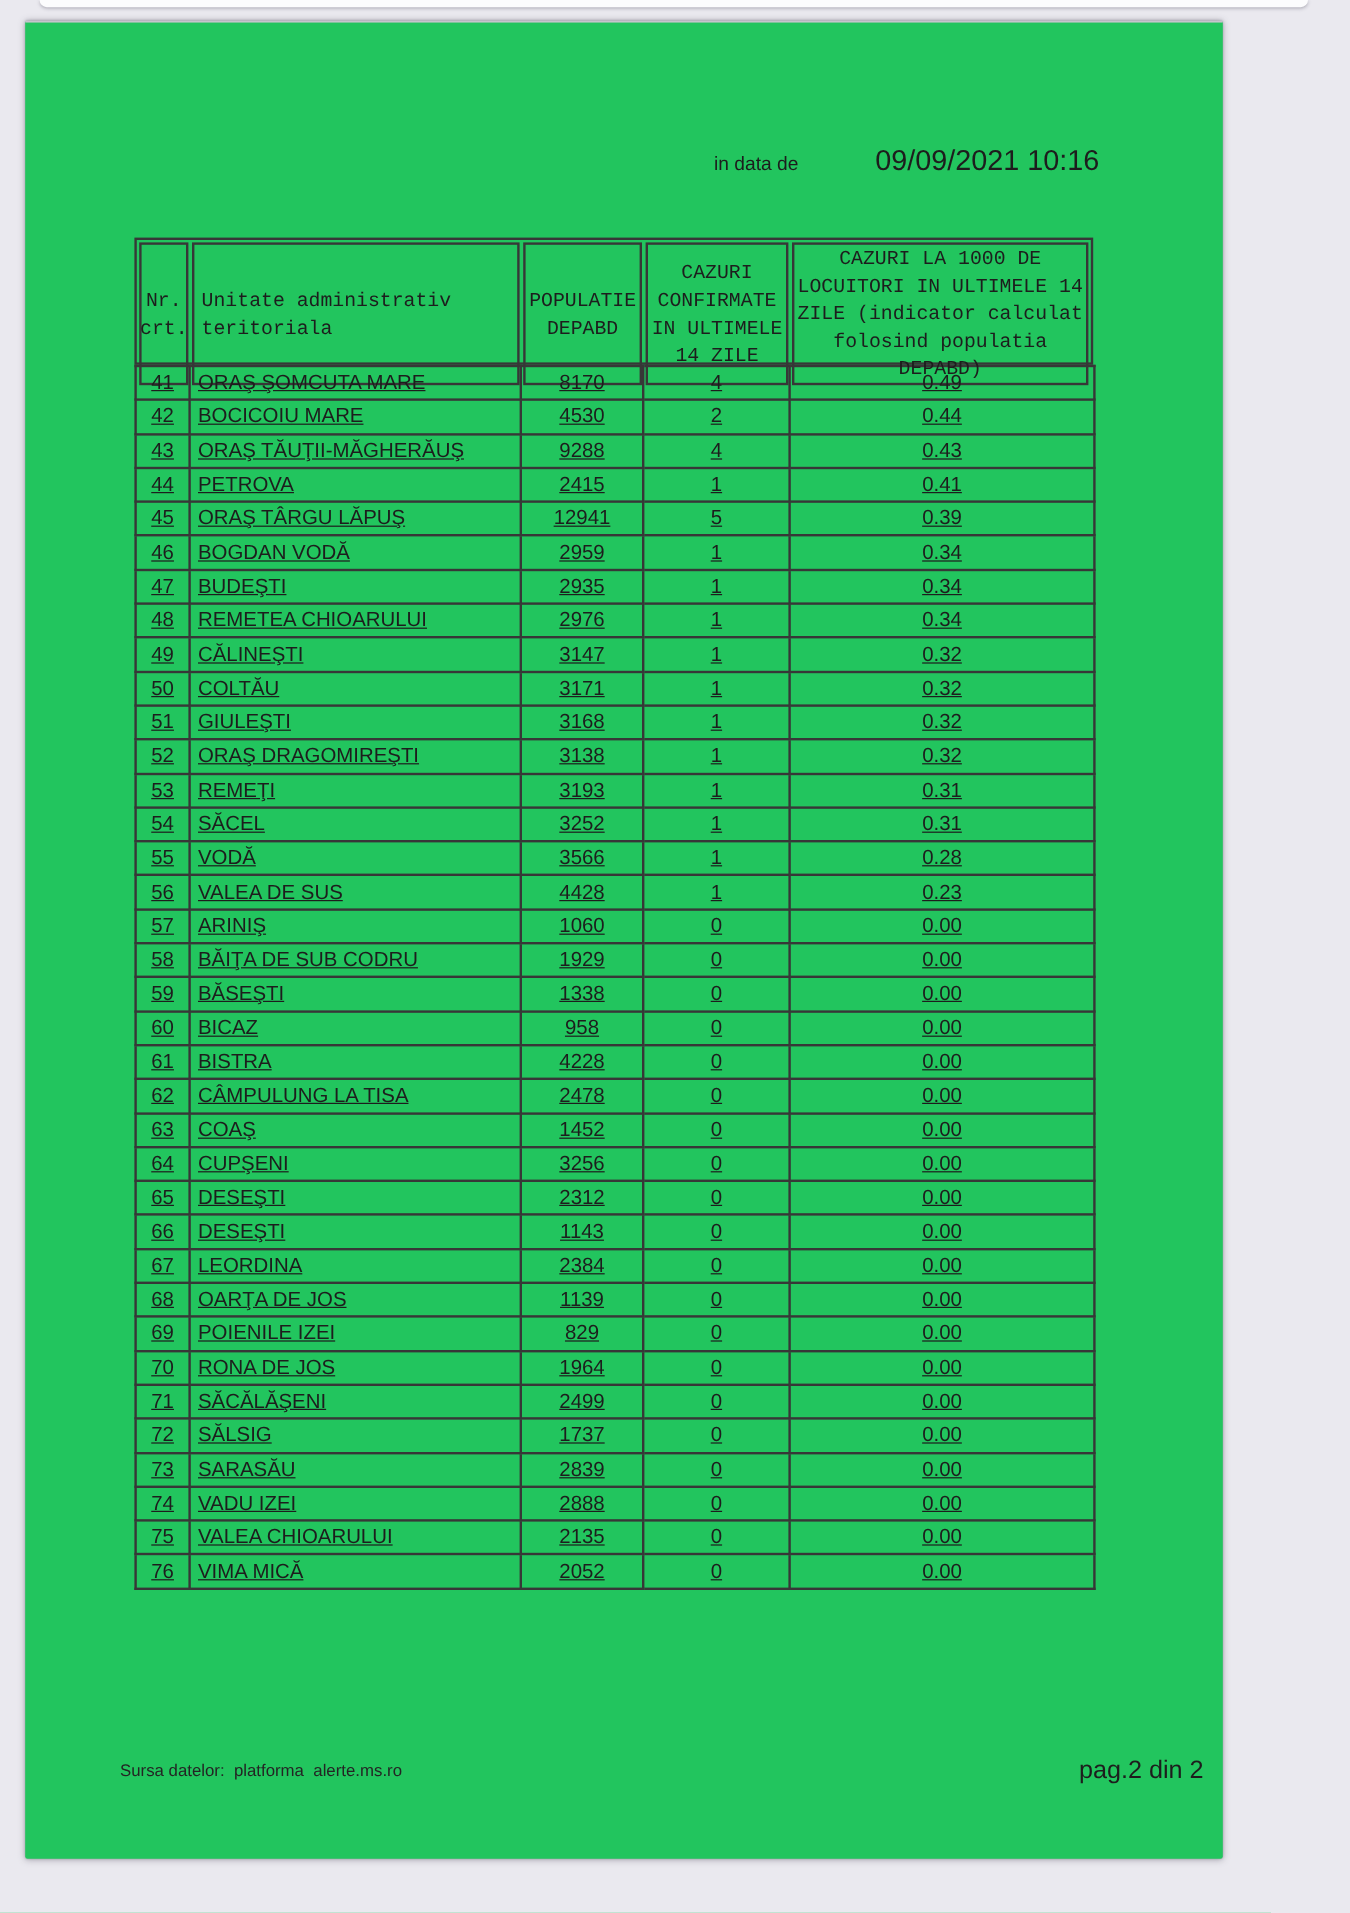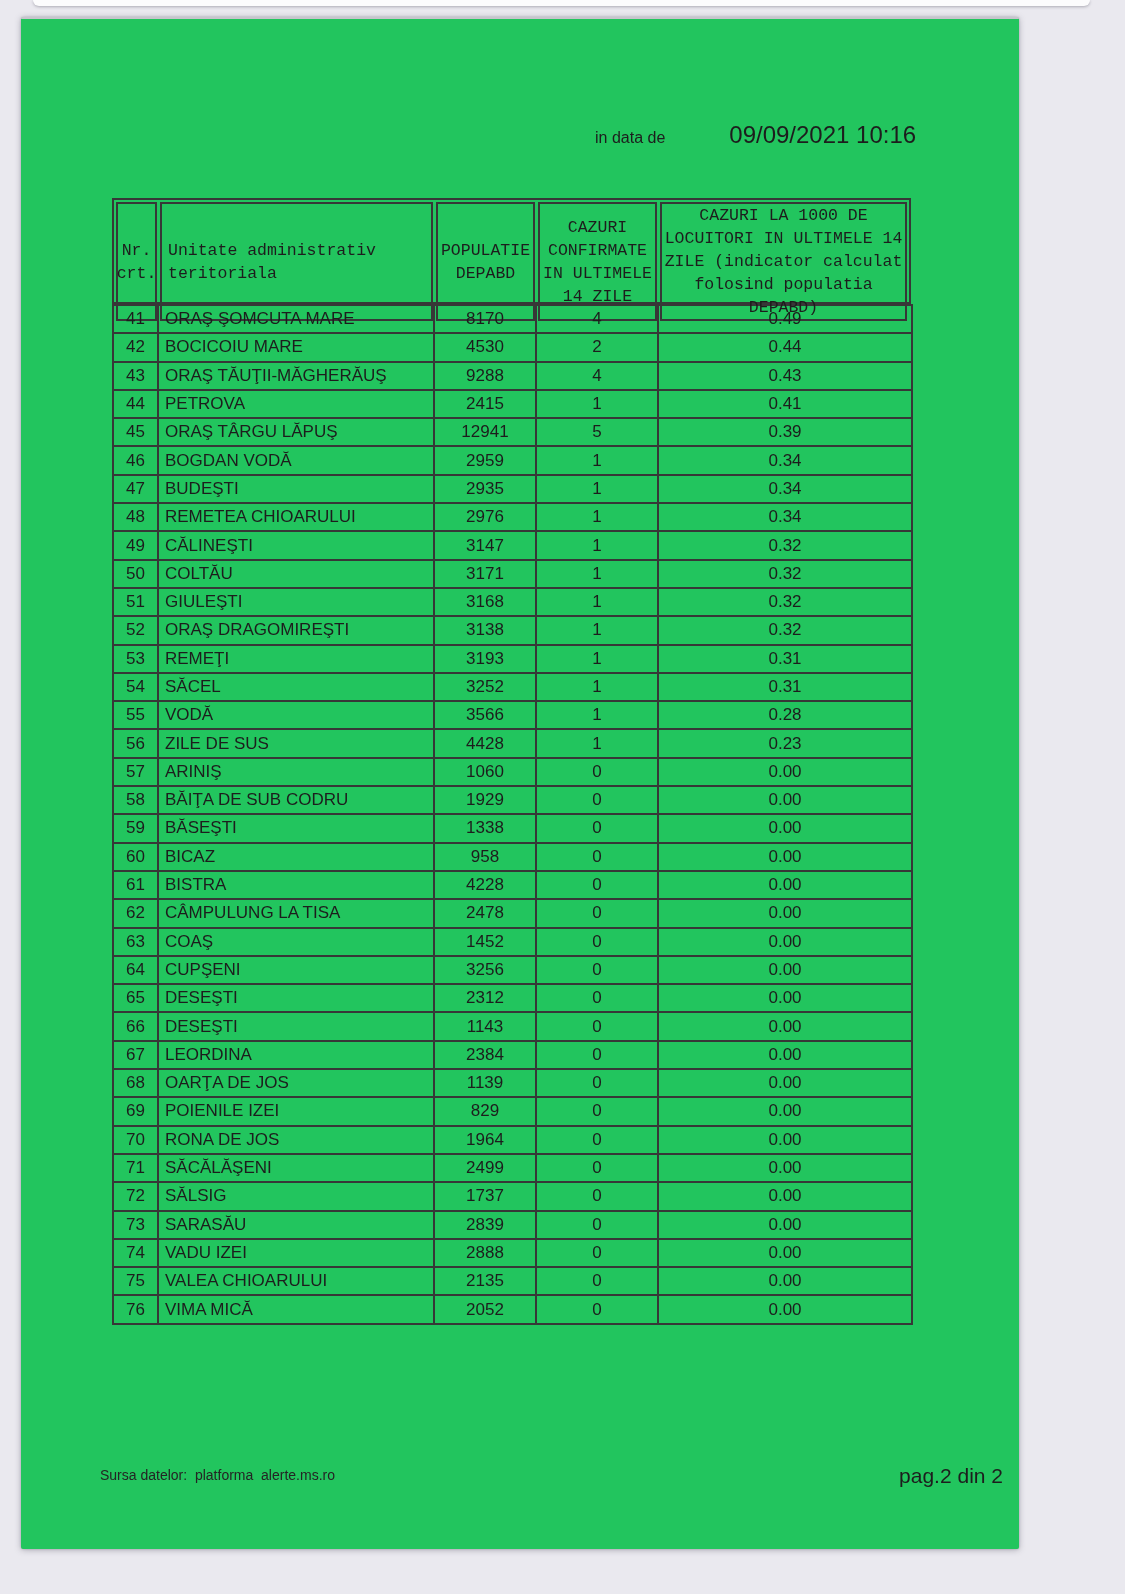--- a/index.html
+++ b/index.html
@@ -51,20 +51,21 @@
     font-size:16.5px;line-height:23px;
     padding:0 2px;
     font-family:Liberation Mono, monospace;
   }
   .hcell.left{justify-content:flex-start;text-align:left;padding-left:6px;}
   table.datatable{
     border-collapse:collapse;
     table-layout:fixed;
     width:799px;
     font-size:17px;
+    text-decoration:underline;
   }
   table.datatable td{
     border:2px solid #373737;
     height:26.3px;
     padding:0;
     text-align:center;
     white-space:nowrap;
     overflow:hidden;
   }
   table.datatable td.name{
@@ -212,21 +213,21 @@
           </tr>
           <tr>
             <td>55</td>
             <td class="name">VODĂ</td>
             <td>3566</td>
             <td>1</td>
             <td>0.28</td>
           </tr>
           <tr>
             <td>56</td>
-            <td class="name">ZILE DE SUS</td>
+            <td class="name">VALEA DE SUS</td>
             <td>4428</td>
             <td>1</td>
             <td>0.23</td>
           </tr>
           <tr>
             <td>57</td>
             <td class="name">ARINIŞ</td>
             <td>1060</td>
             <td>0</td>
             <td>0.00</td>

